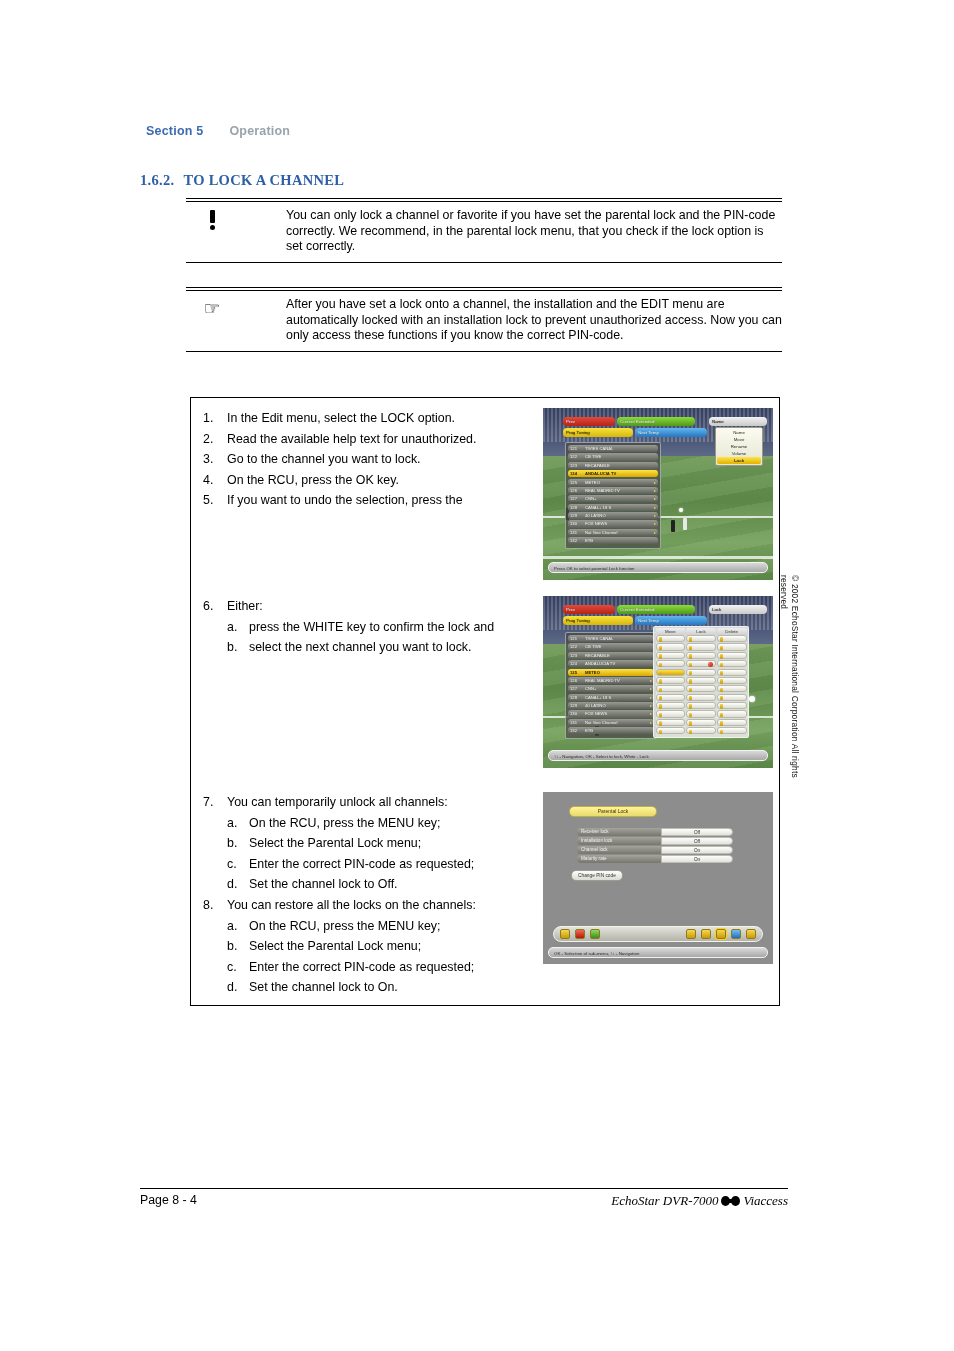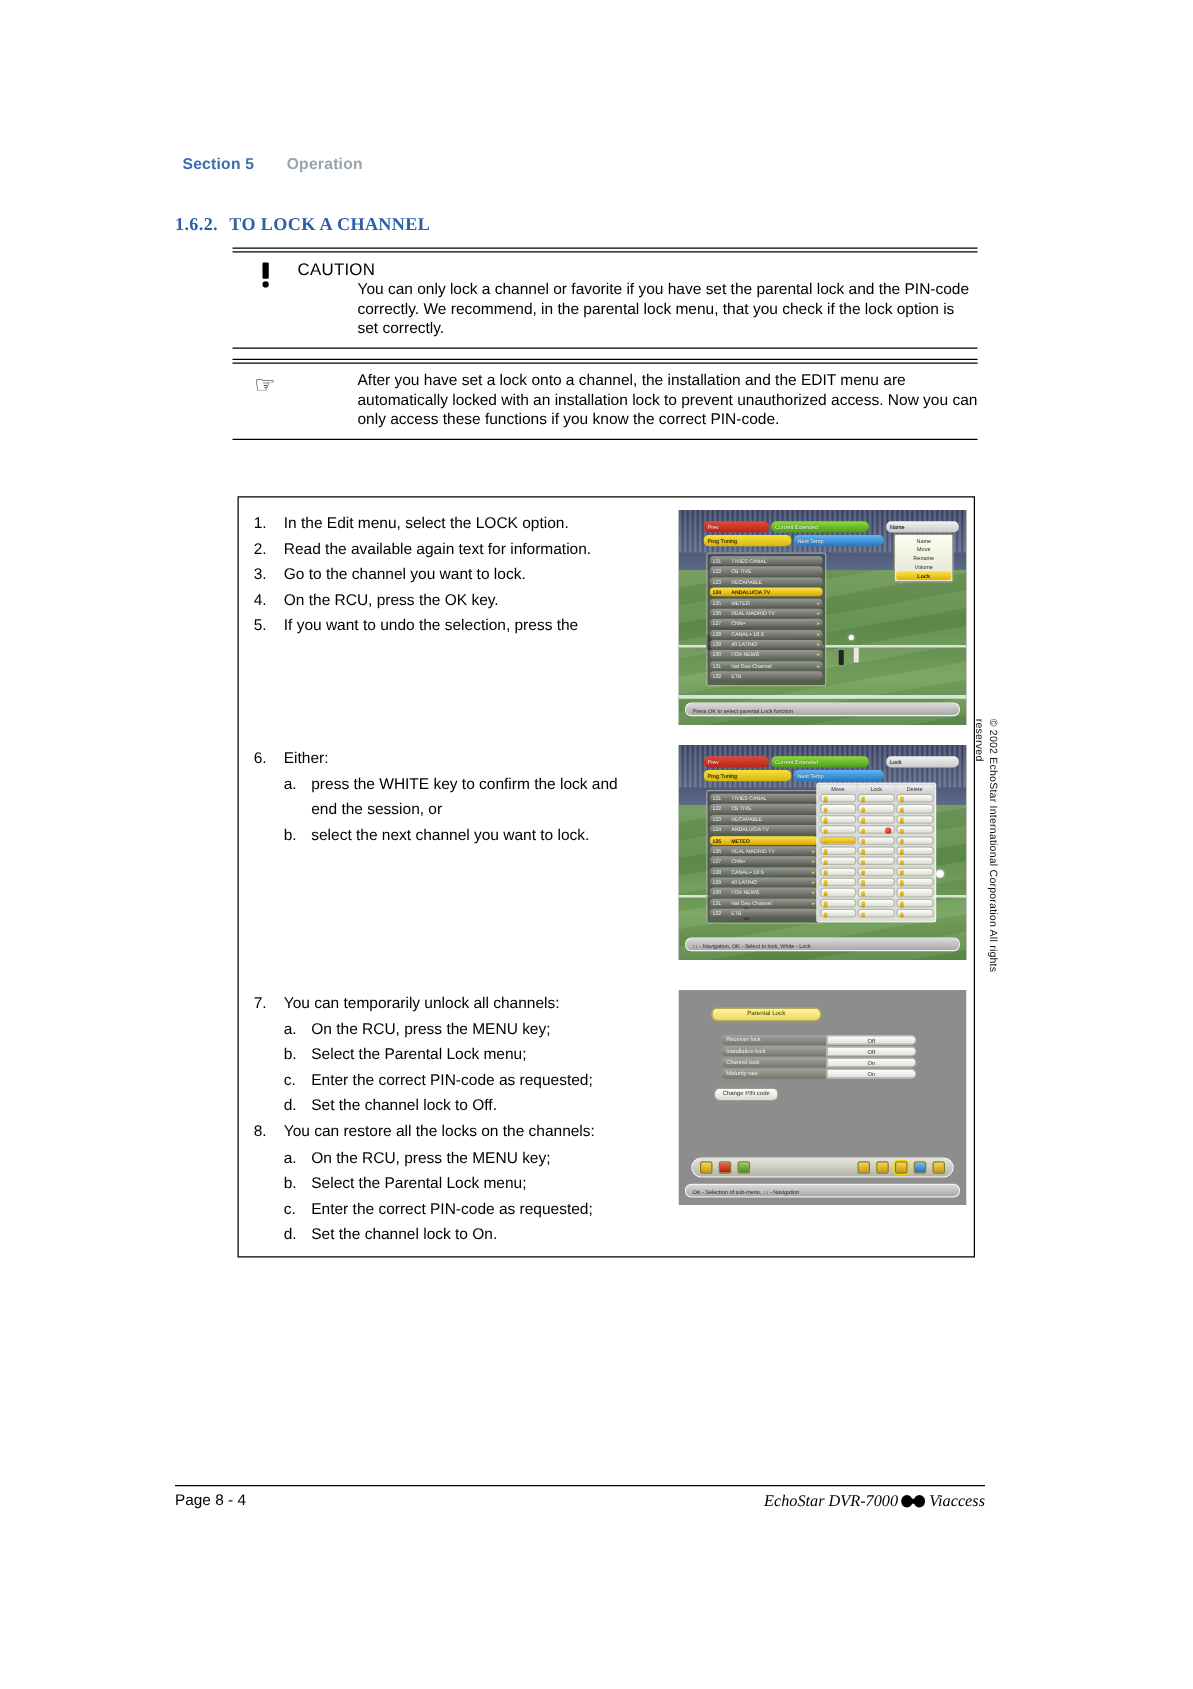--- a/index.html
+++ b/index.html
@@ -493,21 +493,20 @@
 <div class="adm" id="caution-block">
   <div class="rule-double"></div>
   <div class="adm-body">
     <div class="adm-icon">
       <div class="bang">
         <div class="b-bar"></div>
         <div class="b-dot"></div>
       </div>
     </div>
     <div class="adm-text">
-      <div class="adm-title">CAUTION</div>
       <div class="adm-p">You can only lock a channel or favorite if you have set the parental lock and the PIN-code correctly. We recommend, in the parental lock menu, that you check if the lock option is set correctly.</div>
     </div>
   </div>
   <div class="rule-single"></div>
 </div>
 
 <div class="adm" id="note-block">
   <div class="rule-double"></div>
   <div class="adm-body">
     <div class="adm-icon">
@@ -519,21 +518,21 @@
   </div>
   <div class="rule-single"></div>
 </div>
 
 <div class="steps-frame">
 
   <div class="step-row" style="top:10px;">
     <div class="step-text">
       <ol class="steps">
         <li><span class="mk">1.</span><span>In the Edit menu, select the LOCK option.</span></li>
-        <li><span class="mk">2.</span><span>Read the available again text for information.</span></li>
+        <li><span class="mk">2.</span><span>Read the available help text for unauthorized.</span></li>
         <li><span class="mk">3.</span><span>Go to the channel you want to lock.</span></li>
         <li><span class="mk">4.</span><span>On the RCU, press the OK key.</span></li>
         <li><span class="mk">5.</span><span>If you want to undo the selection, press the</span></li>
       </ol>
     </div>
     <div class="shot-cell">
 
       <div class="tv">
         <div class="sky"></div>
         <div class="crowd"></div>
@@ -626,21 +625,21 @@
       </div>
     </div>
   </div>
 
   <div class="step-row" style="top:198px;">
     <div class="step-text">
       <ol class="steps">
         <li>
           <span class="mk">6.</span><span>Either:</span>
           <ol class="sub">
-            <li><span class="mk">a.</span><span>press the WHITE key to confirm the lock and</span><span class="cont">end the session, or</span></li>
+            <li><span class="mk">a.</span><span>press the WHITE key to confirm the lock and</span></li>
             <li><span class="mk">b.</span><span>select the next channel you want to lock.</span></li>
           </ol>
         </li>
       </ol>
     </div>
     <div class="shot-cell">
 
       <div class="tv">
         <div class="sky"></div>
         <div class="crowd"></div>

